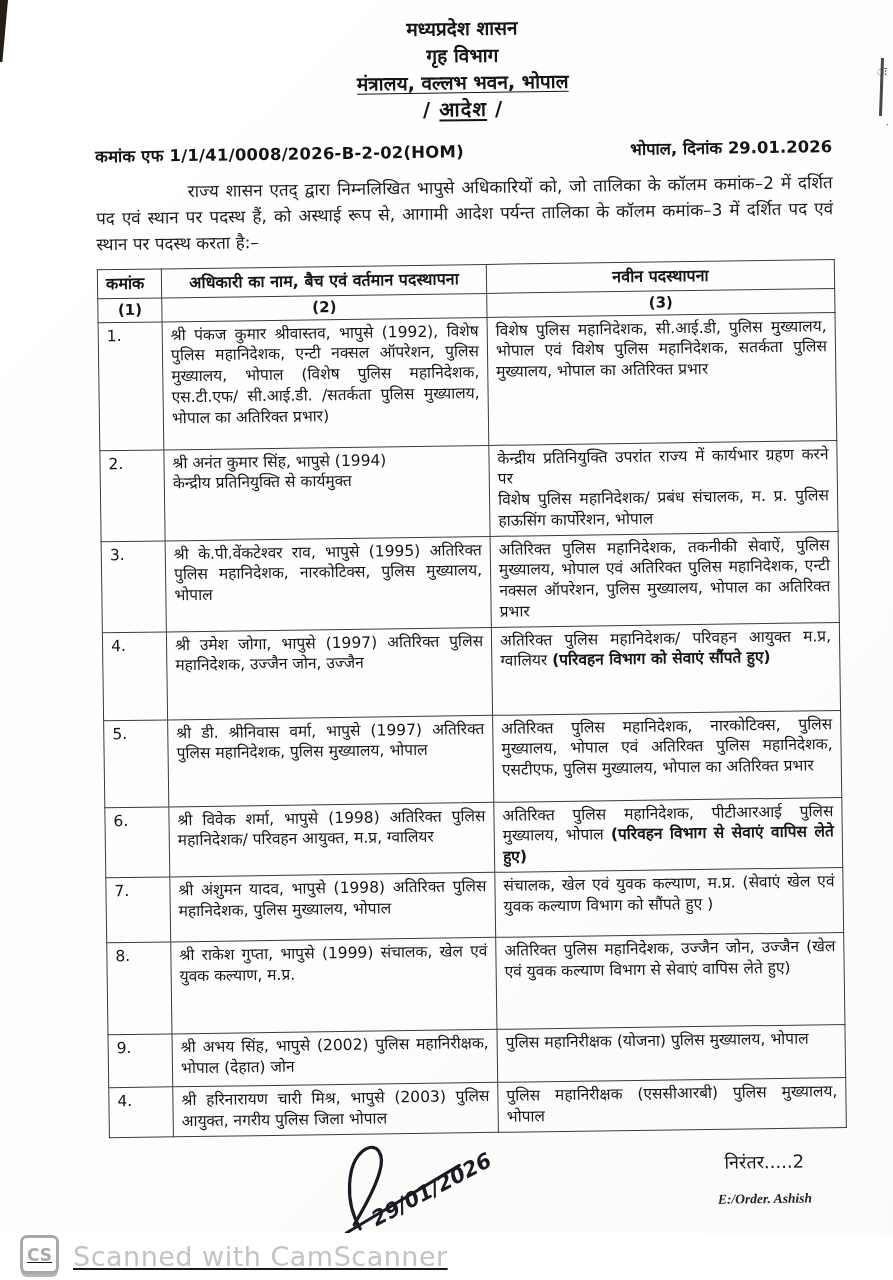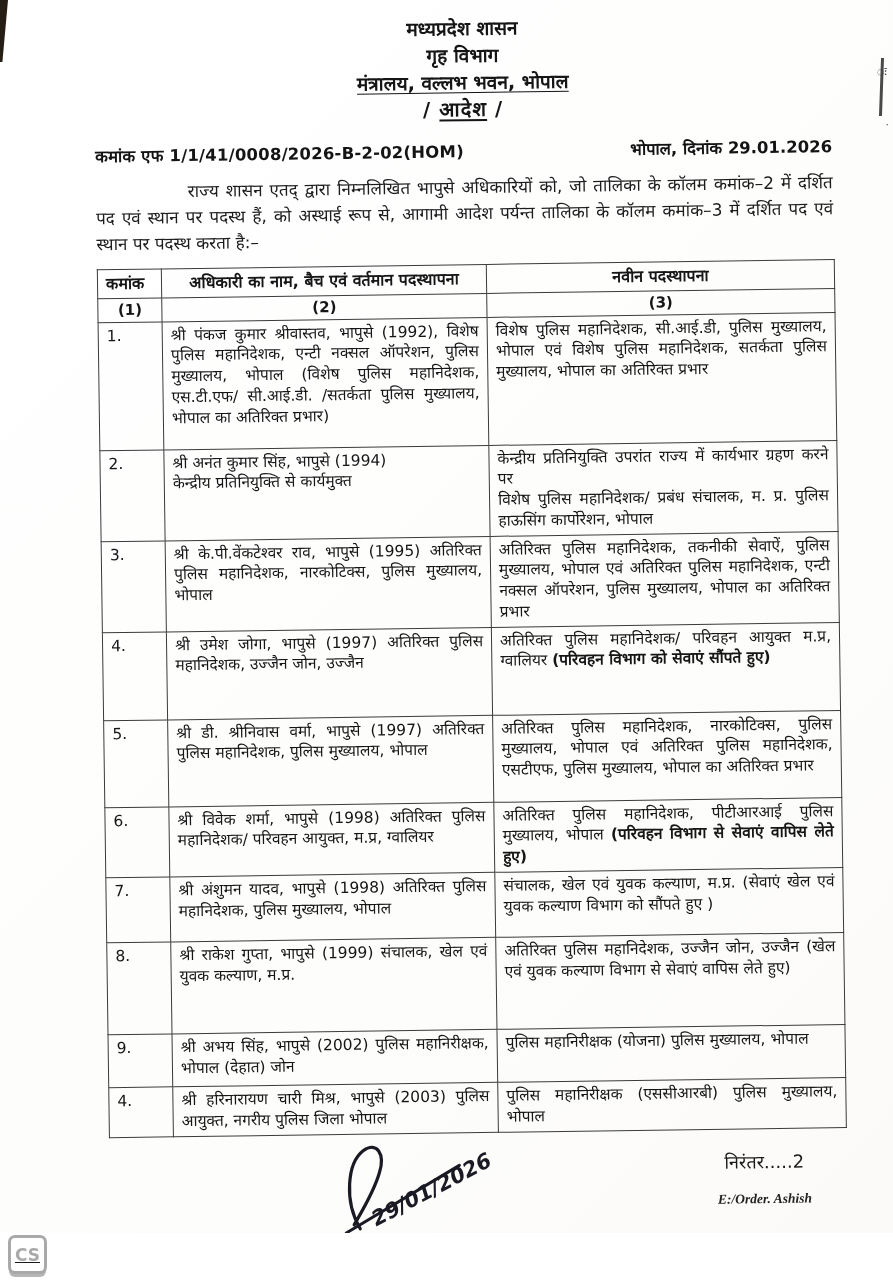--- a/index.html
+++ b/index.html
@@ -70,21 +70,21 @@
   
   .edge-sliver{position:absolute;left:0;top:0;width:8px;height:62px;background:#261e15;
     clip-path:polygon(0 0,100% 0,30% 100%,0 100%);}
   .right-line{position:absolute;right:11px;top:58px;width:2.5px;height:58px;background:#4a4a4a;transform:rotate(2deg);}
   .right-mark-1{position:absolute;right:6px;top:62px;font-size:13px;color:#333;}
   .right-mark-2{position:absolute;right:4px;top:118px;font-size:11px;color:#555;}
 
   
   .scanner-bar{
     position:absolute;left:0;bottom:0;width:893px;height:47px;background:#ffffff;
-    display:flex;align-items:center;gap:14px;padding-left:8px;box-sizing:border-box;text-decoration:underline;
+    display:flex;align-items:center;gap:14px;padding-left:20px;box-sizing:border-box;text-decoration:underline;
   }
   .cs-logo{
     width:33px;height:33px;border:3.5px solid #a9a9a9;border-radius:7px;
     display:flex;align-items:center;justify-content:center;
     font-weight:bold;font-size:17px;color:#a9a9a9;background:#fff;
     box-shadow:0 4px 0 -1px #b5b5b5;position:relative;top:-2px;
   }
   .scanner-text{font-size:27px;color:#c3c3c3;font-weight:400;letter-spacing:.5px;}
 </style>
 </head>
@@ -198,15 +198,16 @@
         </div>
         <div class="continuation">निरंतर.....2</div>
         <div class="file-ref">E:/Order. Ashish</div>
       </div>
 
     </div>
   </div>
 
   <div class="scanner-bar">
     <div class="cs-logo">CS</div>
+    <div class="scanner-text">Scanned with CamScanner</div>
   </div>
 
 </div>
 
 </body></html>

